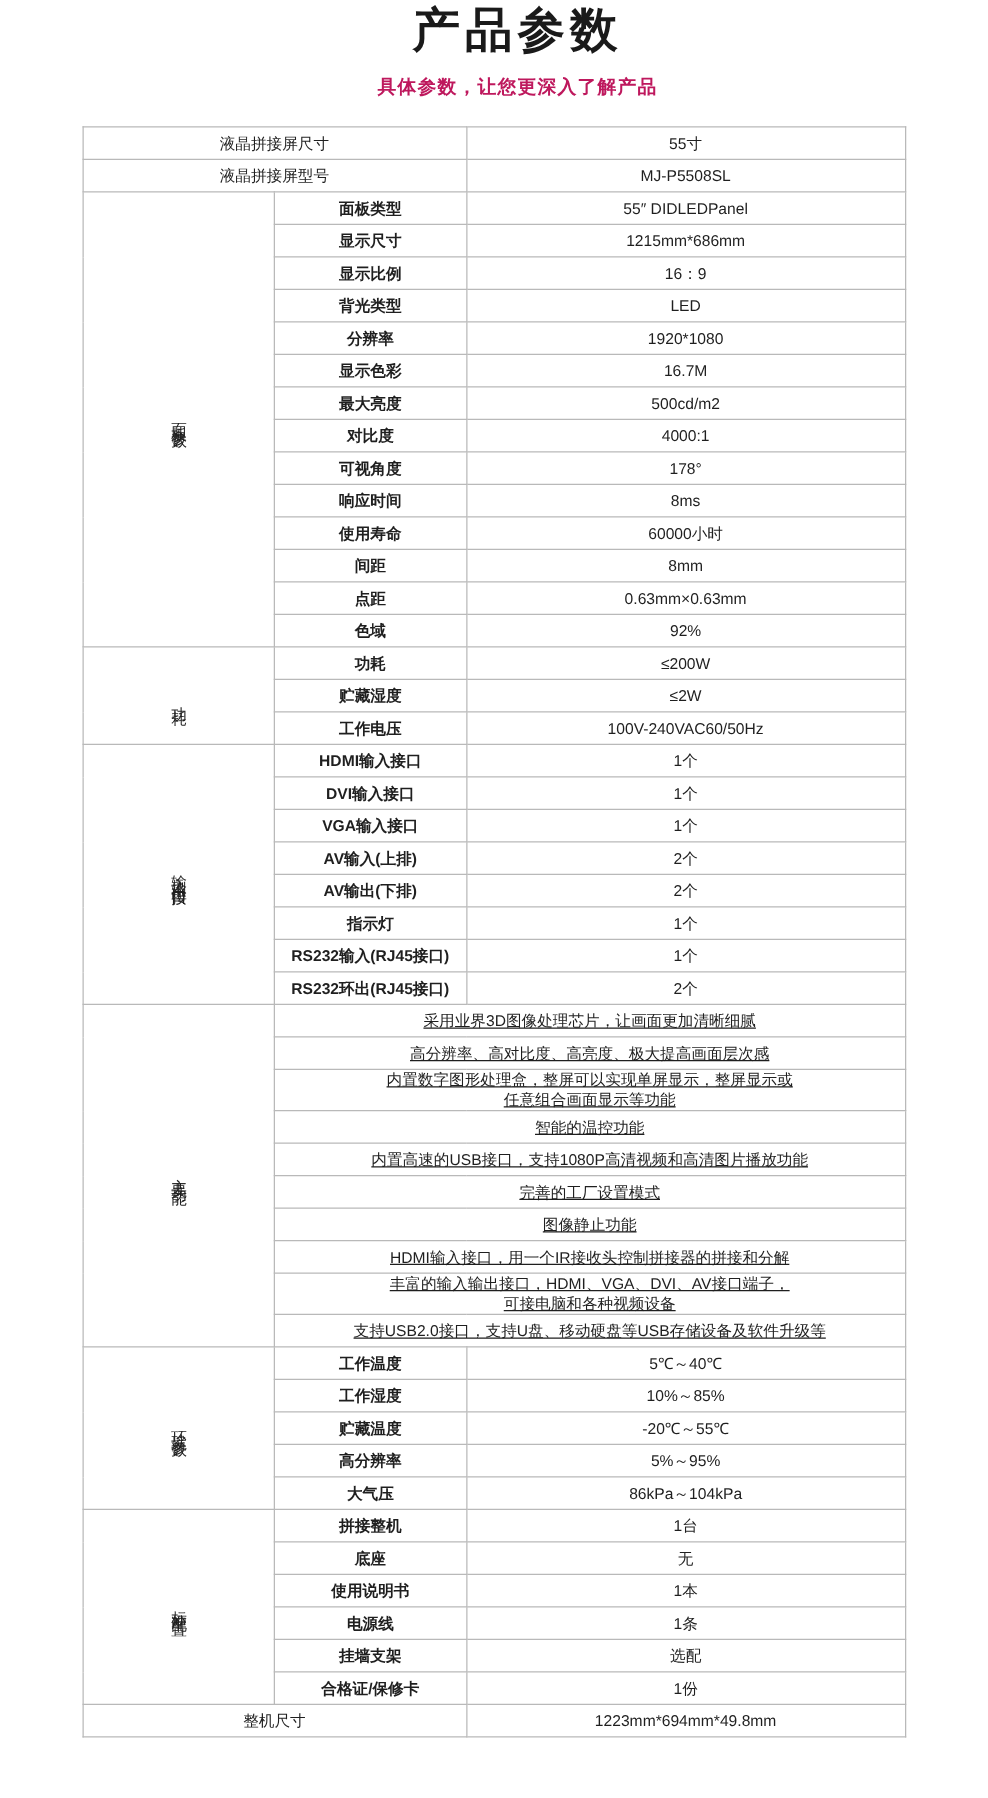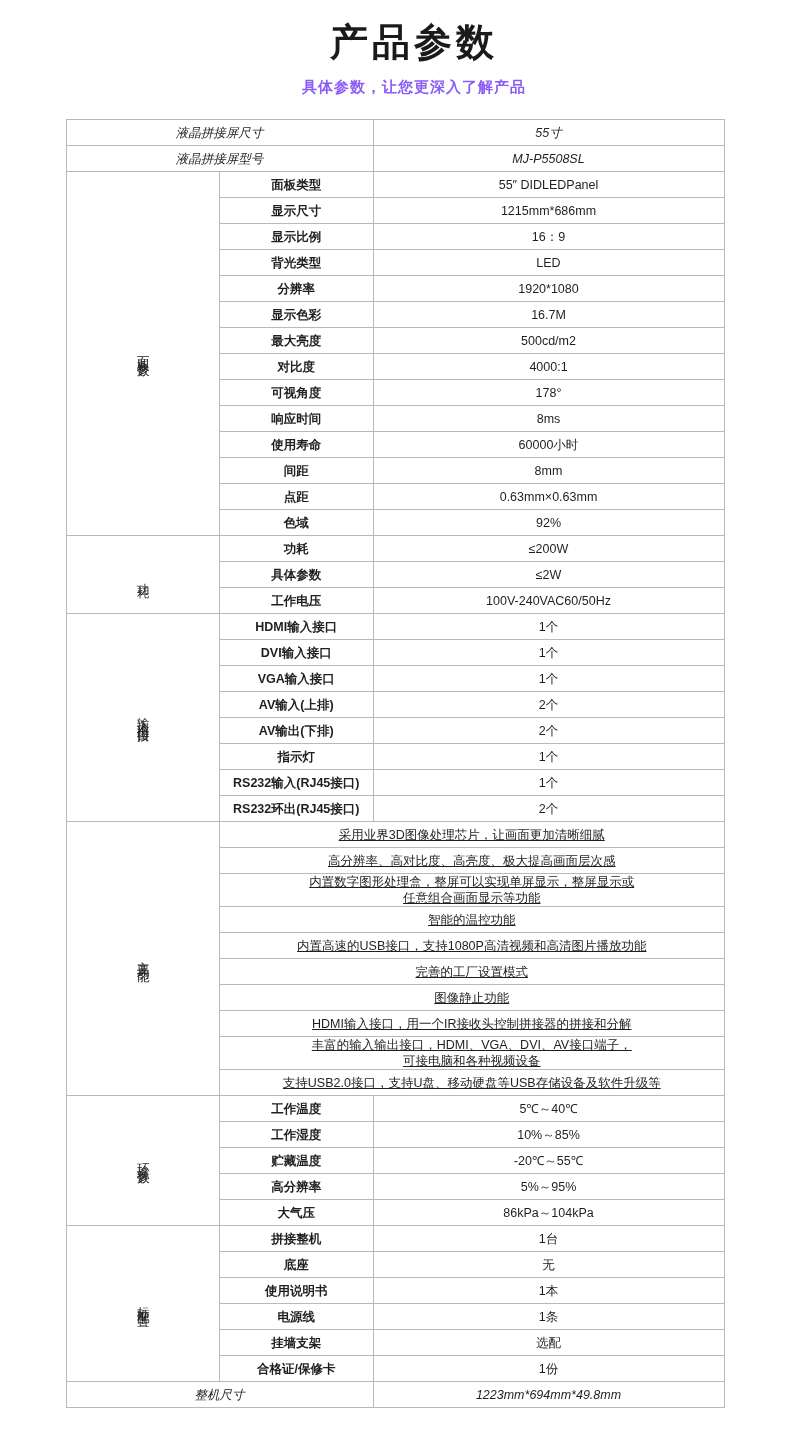--- a/index.html
+++ b/index.html
@@ -16,37 +16,36 @@
   }
   .page {
     width: 790px;
     height: 1438px;
     position: relative;
     box-sizing: border-box;
     padding: 0;
   }
   .header {
     text-align: center;
-    padding-top: 18px;
     margin-left: 38px;
   }
   .title {
     font-family: "DejaVu Serif", serif;
     font-size: 38px;
     font-weight: bold;
     letter-spacing: 4px;
     color: #1a1a1a;
     line-height: 48px;
     margin: 0;
   }
   .subtitle {
     font-family: "DejaVu Serif", serif;
     font-size: 15px;
     font-weight: bold;
-    color: #8b5cf6;
+    color: #be185d;
     letter-spacing: 1px;
     margin-top: 12px;
   }
   table.spec {
     border-collapse: collapse;
     width: 648px;
     margin: 22px auto 0 auto;
     table-layout: fixed;
   }
   table.spec td {
@@ -77,25 +76,23 @@
     font-weight: bold;
   }
   td.val {
     width: 346px;
   }
   td.wide2 {
     width: 562px;
   }
   td.fullkey {
     width: 302px;
-    font-style: italic;
   }
   td.fullval {
     width: 346px;
-    font-style: italic;
   }
   td.multiline {
     height: 42px;
     line-height: 19px;
   }
   td.feature {
     height: 27px;
     text-decoration: underline;
   }
 </style>
@@ -175,21 +172,21 @@
         <tr>
           <td class="key">色域</td>
           <td class="val">92%</td>
         </tr>
         <tr>
           <td class="grp" rowspan="3"><span class="vt">功耗</span></td>
           <td class="key">功耗</td>
           <td class="val">≤200W</td>
         </tr>
         <tr>
-          <td class="key">具体参数</td>
+          <td class="key">贮藏湿度</td>
           <td class="val">≤2W</td>
         </tr>
         <tr>
           <td class="key">工作电压</td>
           <td class="val">100V-240VAC60/50Hz</td>
         </tr>
         <tr>
           <td class="grp" rowspan="8"><span class="vt">输入输出接口</span></td>
           <td class="key">HDMI输入接口</td>
           <td class="val">1个</td>

